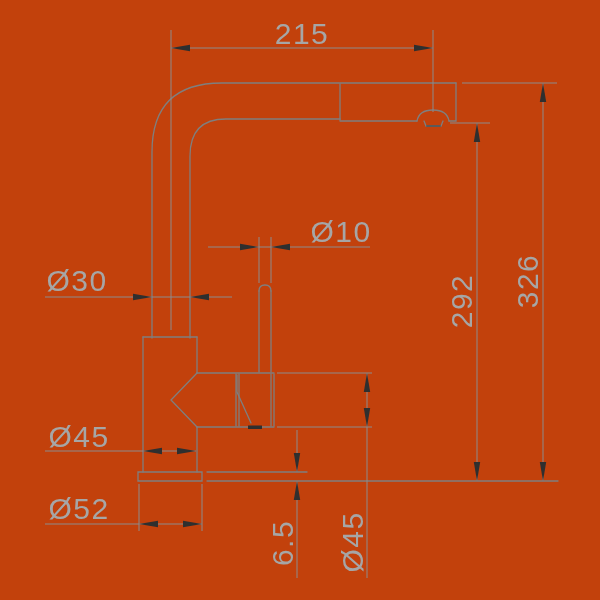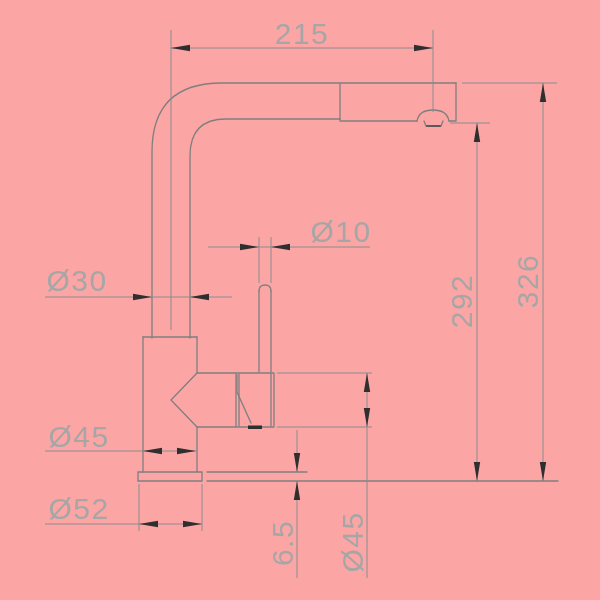--- a/index.html
+++ b/index.html
@@ -1,16 +1,16 @@
 <!DOCTYPE html>
 <html><head>
 <meta charset="utf-8">
 <style>
   html,body{margin:0;padding:0;background:#fff;}
-  .canvas{position:relative;width:600px;height:600px;background:#fca5a5;overflow:hidden;
+  .canvas{position:relative;width:600px;height:600px;background:#c2410c;overflow:hidden;
           font-family:"Liberation Sans", sans-serif;}
   svg{display:block;}
   .dim-label{fill:#a6a6a6;font-size:30px;letter-spacing:1.5px;font-family:"Liberation Sans",sans-serif;}
 </style>
 </head>
 <body>
 
 <div class="canvas">
 <svg width="600" height="600" viewBox="0 0 600 600">
 

